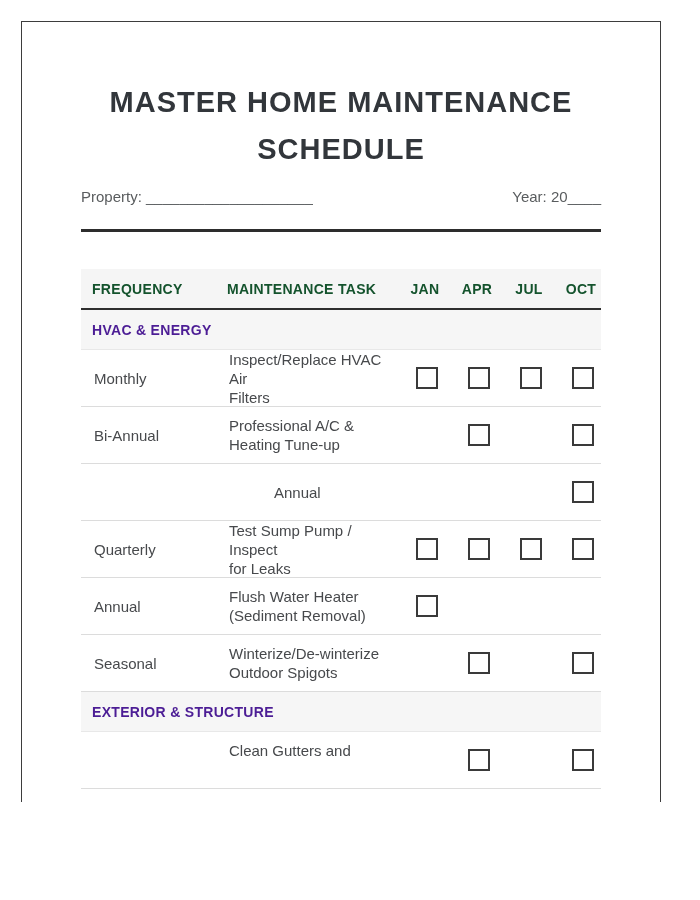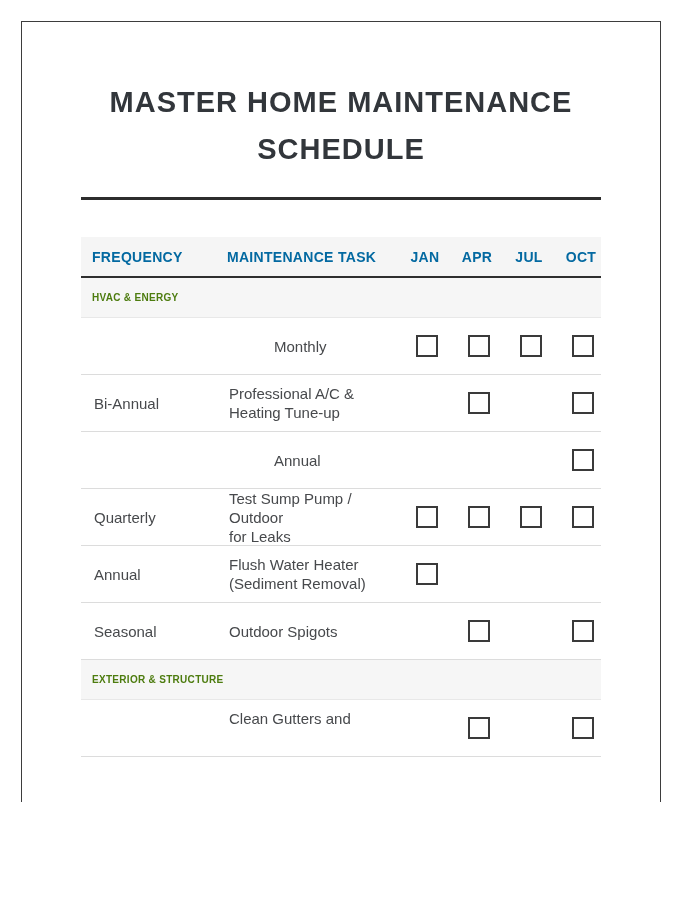--- a/index.html
+++ b/index.html
@@ -27,32 +27,32 @@
   }
   .meta-blank { letter-spacing:0; color:#595c5e; }
 
   .rule { margin-top:24px; height:3px; background:#2d2d2d; }
 
   .schedule { margin-top:37px; }
 
   .thead {
     display:flex; align-items:center; height:41px;
     background:#f5f5f5; border-bottom:2px solid #2e2e2e;
-    font-size:14px; font-weight:bold; color:#0369a1; letter-spacing:0.3px;
+    font-size:14px; font-weight:bold; color:#14532d; letter-spacing:0.3px;
   }
   .cell { flex:none;padding-left:16px; }
   .c-freq { width:130px; padding-left:11px; }
   .c-task { width:180px; }
   .c-month { width:52px; text-align:center; }
 
   .section-row {
     display:flex; align-items:center; height:40px;
     background:#f6f6f6; border-bottom:1px solid #e8e8e8;
     padding-left:11px;
-    font-size:10px; font-weight:bold; color:#4d7c0f; letter-spacing:0.3px;
+    font-size:14px; font-weight:bold; color:#4c1d95; letter-spacing:0.3px;
   }
 
   .row {
     display:flex; align-items:center; height:57px;
     border-bottom:1px solid #dcdcdc;
     font-size:15px; color:#47494c;justify-content:flex-end;
   }
   .task-line { line-height:19px; min-height:19px; }
 
   .checkbox {
@@ -65,38 +65,46 @@
 
 <div class="viewport">
   <div class="page">
     <div class="content">
 
       <div class="doc-title">
         <div>MASTER HOME MAINTENANCE</div>
         <div>SCHEDULE</div>
       </div>
 
+      <div class="meta-row">
+        <div><span>Property:</span> <span class="meta-blank">____________________</span></div>
+        <div><span>Year: 20</span><span class="meta-blank">____</span></div>
+      </div>
 
       <div class="rule"></div>
 
       <div class="schedule">
 
         <div class="thead">
           <div class="cell c-freq">FREQUENCY</div>
           <div class="cell c-task">MAINTENANCE TASK</div>
           <div class="cell c-month">JAN</div>
           <div class="cell c-month">APR</div>
           <div class="cell c-month">JUL</div>
           <div class="cell c-month">OCT</div>
         </div>
 
         <div class="section-row">HVAC &amp; ENERGY</div>
 
         <div class="row">
           <div class="cell c-freq">Monthly</div>
+          <div class="cell c-task">
+            <div class="task-line">Inspect/Replace HVAC Air</div>
+            <div class="task-line">Filters</div>
+          </div>
           <div class="cell c-month">
               <div class="checkbox"></div>
             </div>
           <div class="cell c-month">
               <div class="checkbox"></div>
             </div>
           <div class="cell c-month">
               <div class="checkbox"></div>
             </div>
           <div class="cell c-month">
@@ -127,21 +135,21 @@
           <div class="cell c-month"></div>
           <div class="cell c-month">
               <div class="checkbox"></div>
             </div>
         </div>
 
 
         <div class="row">
           <div class="cell c-freq">Quarterly</div>
           <div class="cell c-task">
-            <div class="task-line">Test Sump Pump / Outdoor</div>
+            <div class="task-line">Test Sump Pump / Inspect</div>
             <div class="task-line">for Leaks</div>
           </div>
           <div class="cell c-month">
               <div class="checkbox"></div>
             </div>
           <div class="cell c-month">
               <div class="checkbox"></div>
             </div>
           <div class="cell c-month">
               <div class="checkbox"></div>
@@ -161,20 +169,21 @@
               <div class="checkbox"></div>
             </div>
           <div class="cell c-month"></div>
           <div class="cell c-month"></div>
           <div class="cell c-month"></div>
         </div>
 
         <div class="row">
           <div class="cell c-freq">Seasonal</div>
           <div class="cell c-task">
+            <div class="task-line">Winterize/De-winterize</div>
             <div class="task-line">Outdoor Spigots</div>
           </div>
           <div class="cell c-month"></div>
           <div class="cell c-month">
               <div class="checkbox"></div>
             </div>
           <div class="cell c-month"></div>
           <div class="cell c-month">
               <div class="checkbox"></div>
             </div>

